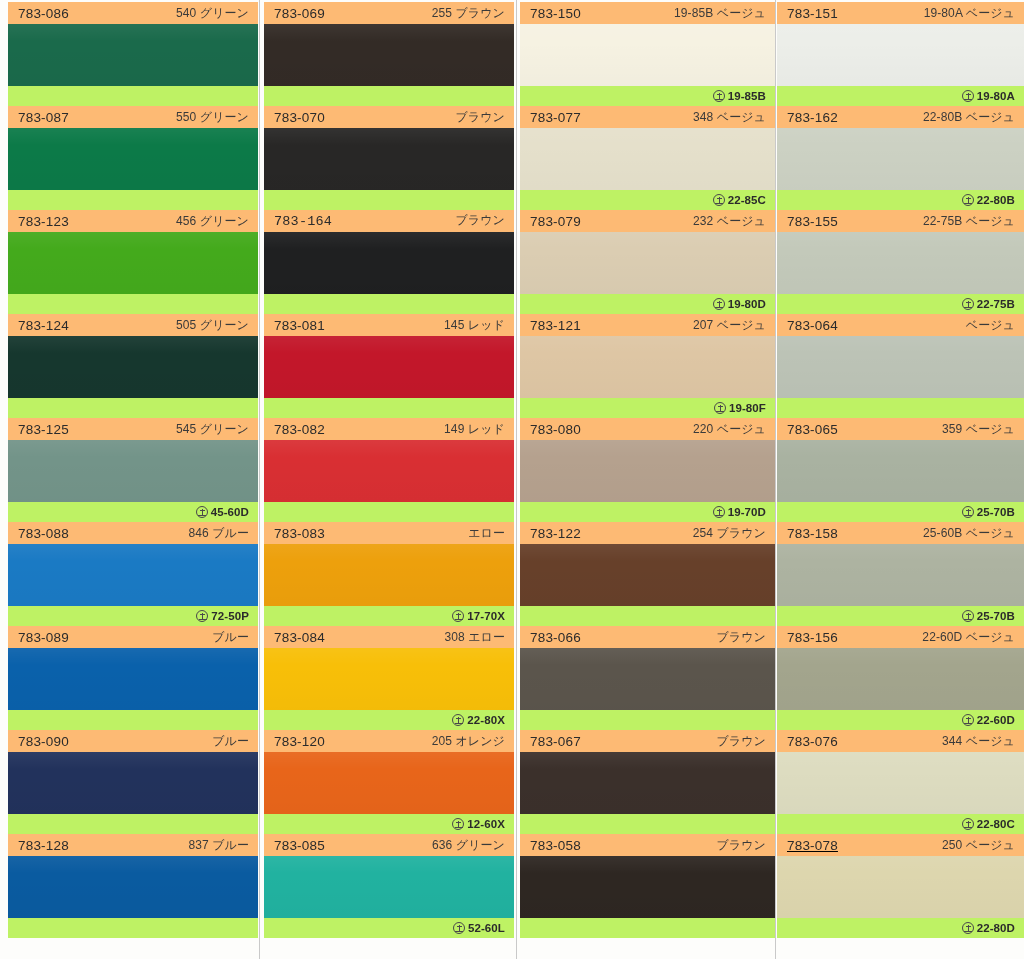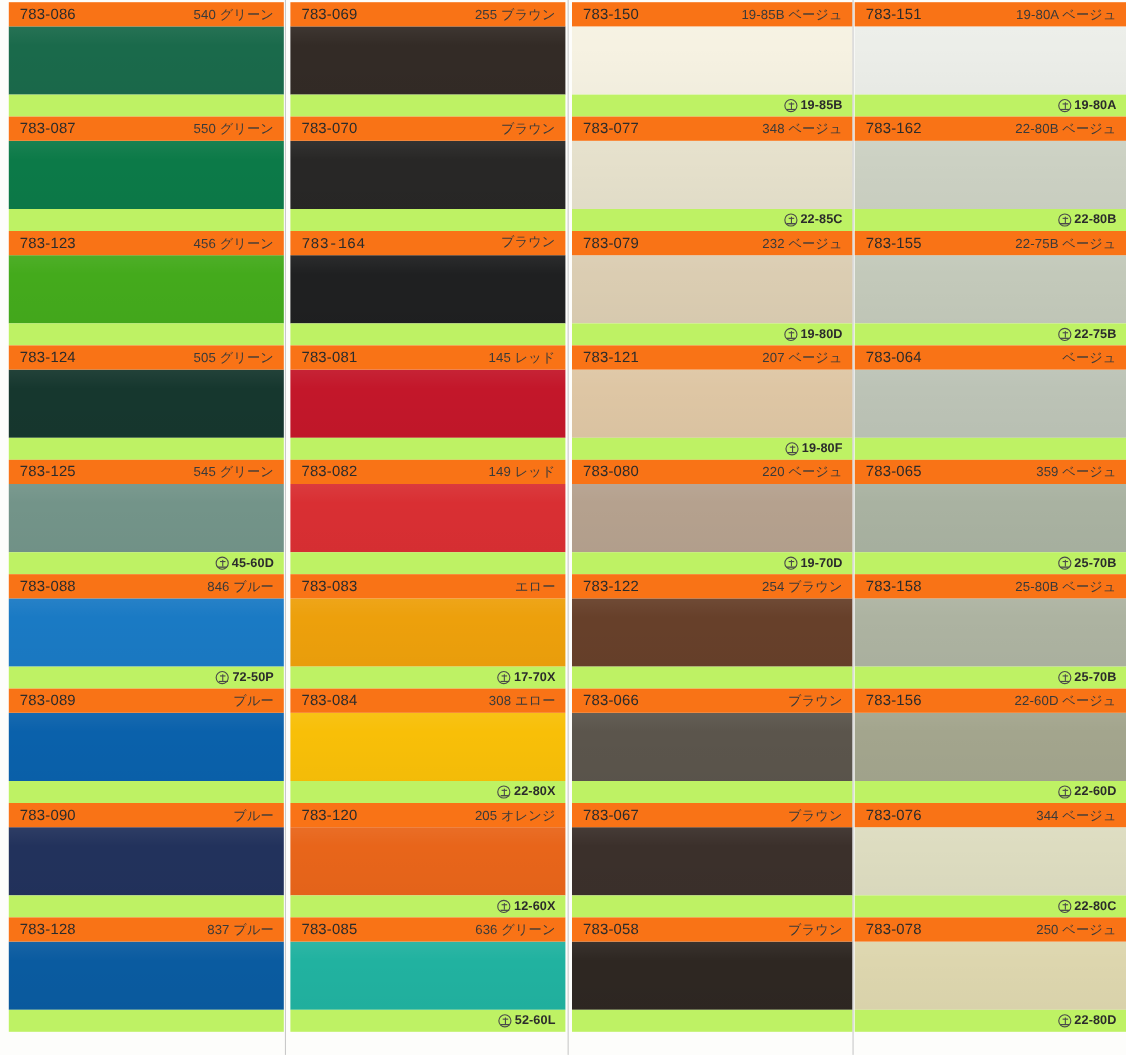--- a/index.html
+++ b/index.html
@@ -36,21 +36,21 @@
     position: absolute;
     left: 0;
     width: 100%;
   }
   .cell-header {
     position: relative;
     height: 22px;
     line-height: 22px;
     padding: 0 23px 0 10px;
     white-space: nowrap;
-    background: #f97316;
+    background: #fdba74;
   }
   .code {
     font-size: 13.5px;
     color: #2b2b2b;
     letter-spacing: 0.2px;
   }
   .name {
     position: absolute;
     right: 9px;
     top: 0;
@@ -456,21 +456,21 @@
         <div class="cell-footer" style="height: 20px;">
           <span class="subcode">
             <span class="earth-icon">
               <span class="earth-stem"></span>
             </span>
             <span>25-70B</span>
           </span>
         </div>
       </div>
       <div class="cell" style="top: 522px;">
-        <div class="cell-header"><span class="code">783-158</span><span class="name">25-80B ベージュ</span></div>
+        <div class="cell-header"><span class="code">783-158</span><span class="name">25-60B ベージュ</span></div>
         <div class="swatch" style="background: rgb(173, 179, 161); height: 62px;">
           <div class="sheen"></div>
         </div>
         <div class="cell-footer" style="height: 20px;">
           <span class="subcode">
             <span class="earth-icon">
               <span class="earth-stem"></span>
             </span>
             <span>25-70B</span>
           </span>
@@ -497,21 +497,21 @@
         </div>
         <div class="cell-footer" style="height: 20px;">
           <span class="subcode">
             <span class="earth-icon">
               <span class="earth-stem"></span>
             </span>
             <span>22-80C</span>
           </span>
         </div>
       </div>
-      <div class="cell" style="top: 834px;">
+      <div class="cell" style="top: 834px; text-decoration: underline;">
         <div class="cell-header"><span class="code">783-078</span><span class="name">250 ベージュ</span></div>
         <div class="swatch" style="background: rgb(221, 214, 174); height: 62px;">
           <div class="sheen"></div>
         </div>
         <div class="cell-footer" style="height: 20px;">
           <span class="subcode">
             <span class="earth-icon">
               <span class="earth-stem"></span>
             </span>
             <span>22-80D</span>

